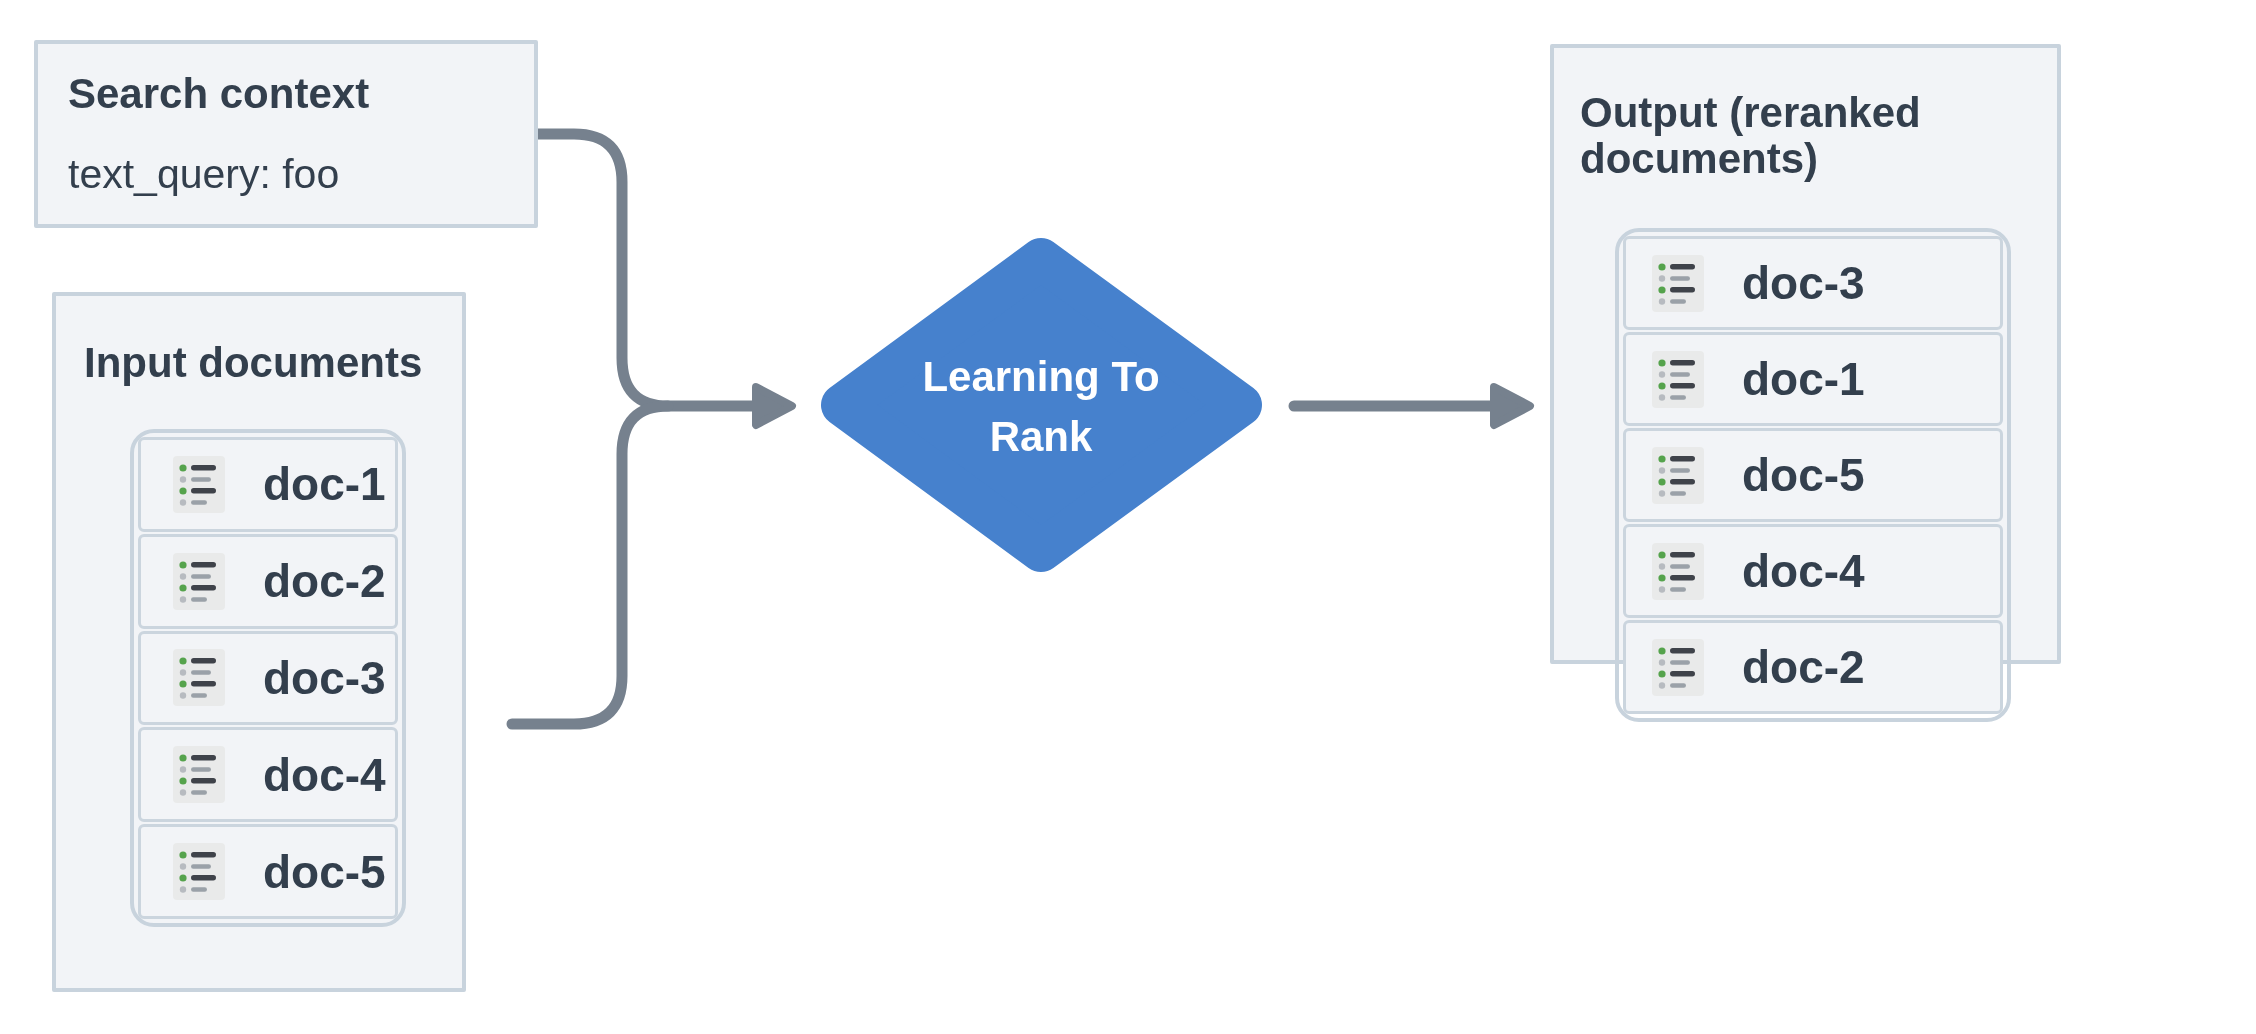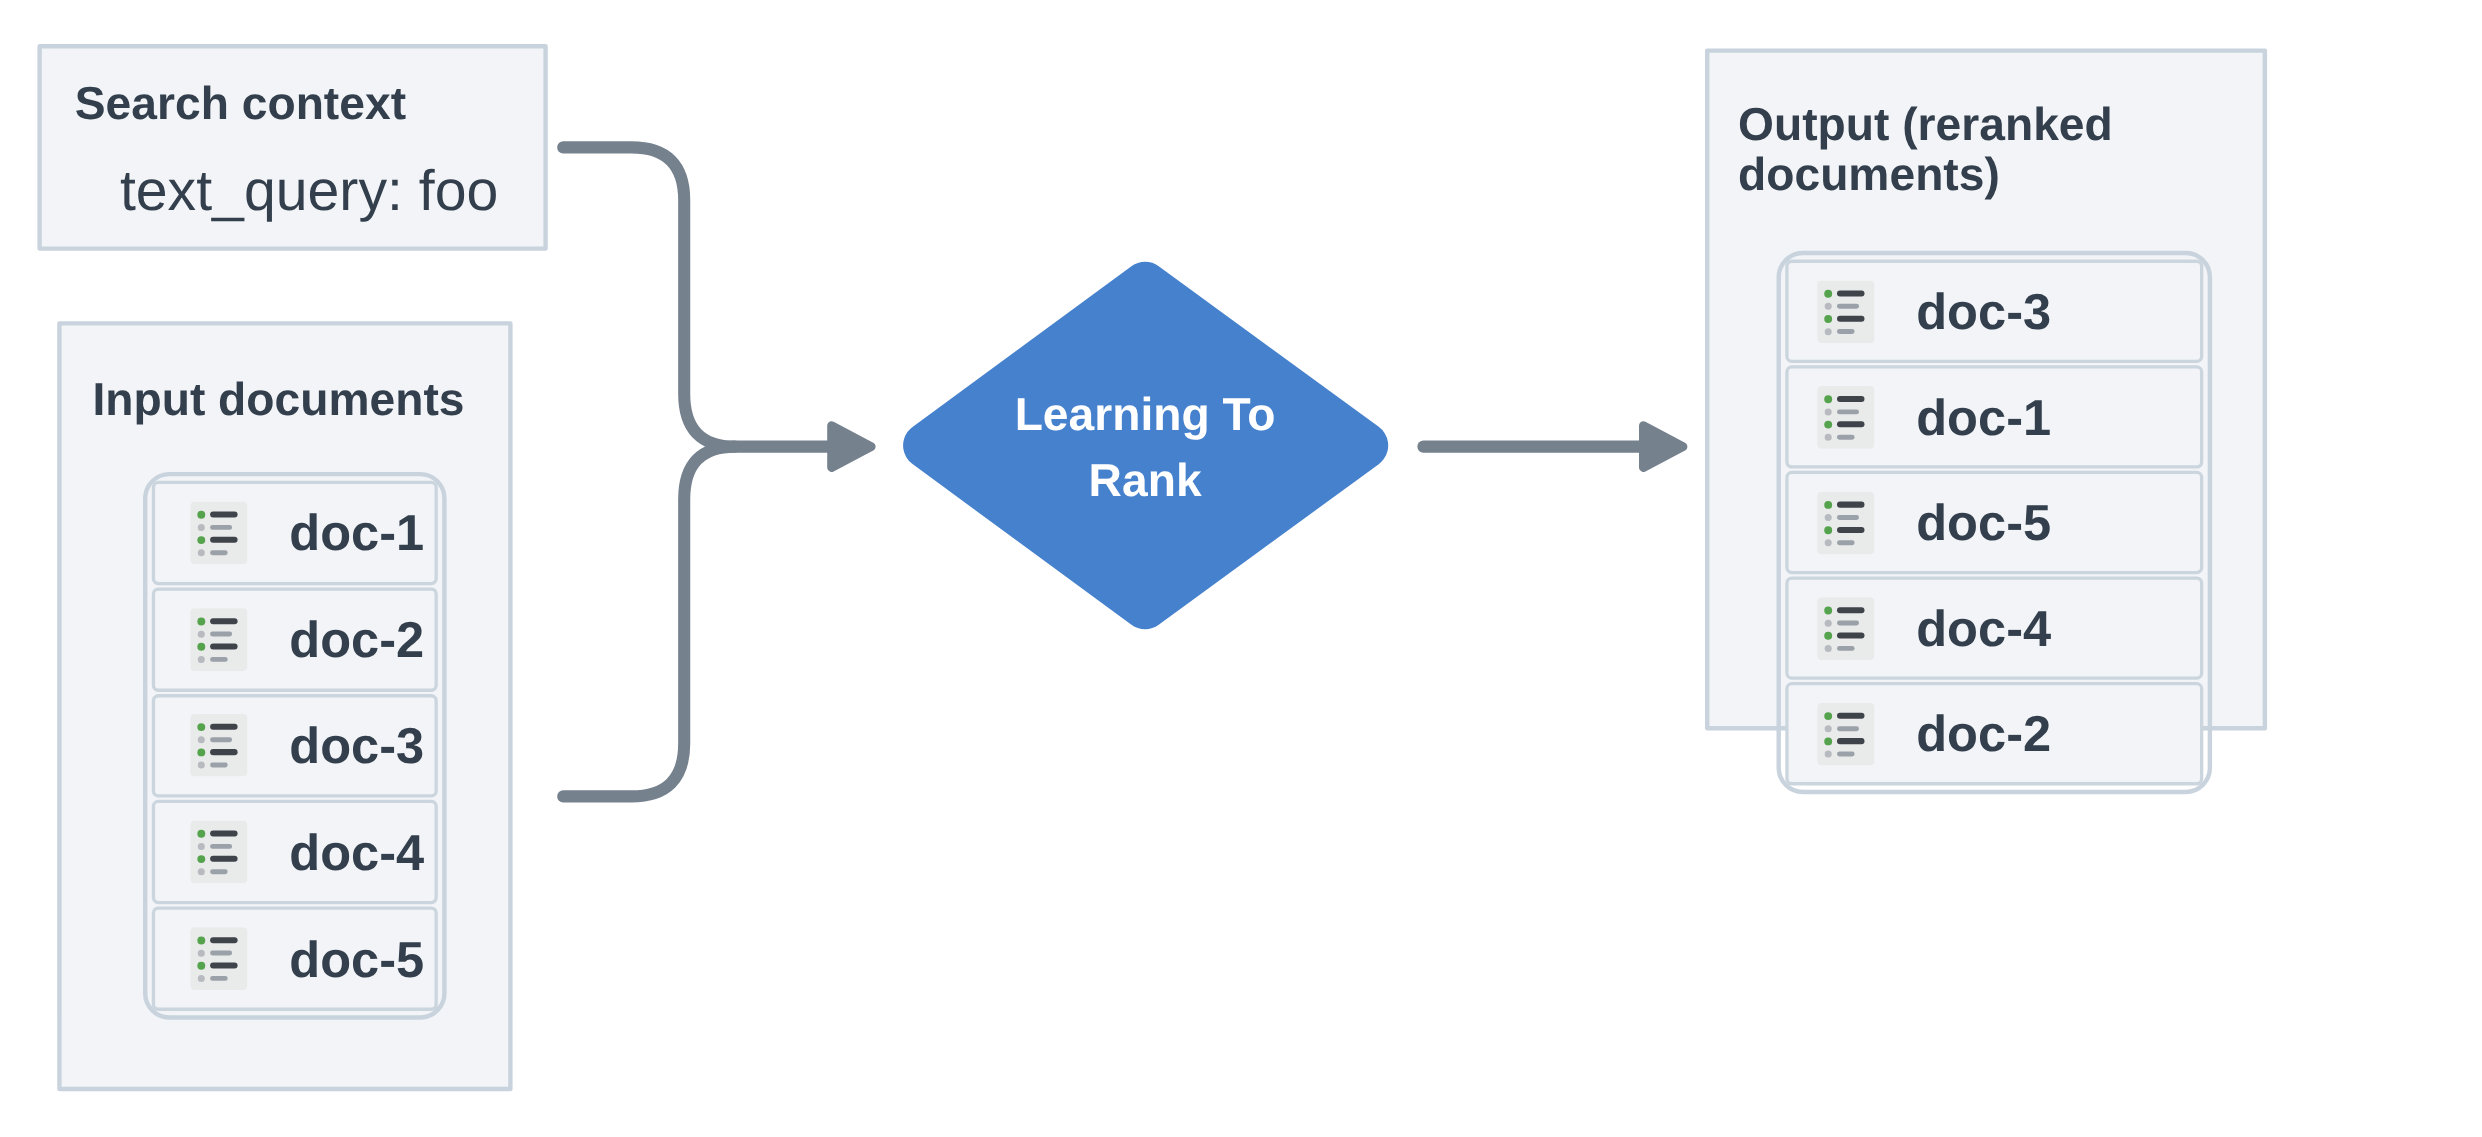--- a/index.html
+++ b/index.html
@@ -7,25 +7,25 @@
     position:relative;width:2256px;height:1034px;background:#ffffff;
     font-family:"Liberation Sans",sans-serif;color:#333f4d;overflow:hidden;
   }
   .overlay{position:absolute;left:0;top:0;width:2256px;height:1034px;}
   .panel{
     position:absolute;background:#f2f4f7;border:4px solid #c8d3dd;
     box-sizing:border-box;border-radius:2px;
   }
   .panel-title{font-size:42px;font-weight:bold;line-height:46px;color:#333f4d;}
   .search-panel{
-    left:34px;top:40px;width:464px;height:188px;
+    left:34px;top:40px;width:504px;height:188px;
     display:flex;flex-direction:column;justify-content:center;gap:34px;
     padding-left:30px;
   }
-  .query-text{font-size:52px;font-weight:normal;line-height:46px;color:#333f4d;text-align:center;}
+  .query-text{font-size:41px;font-weight:normal;line-height:46px;color:#333f4d;}
   .input-panel{left:52px;top:292px;width:414px;height:700px;}
   .input-panel .panel-title{margin:44px 0 0 28px;}
   .output-panel{left:1550px;top:44px;width:511px;height:620px;}
   .output-panel .panel-title{margin:42px 0 0 26px;}
   .doc-list{
     box-sizing:border-box;border:4px solid #c8d3dd;border-radius:24px;
     padding:4px;display:flex;flex-direction:column;gap:2px;
   }
   .input-panel .doc-list{width:276px;height:498px;margin:43px 0 0 74px;}
   .output-panel .doc-list{width:396px;height:494px;margin:46px 0 0 61px;}

